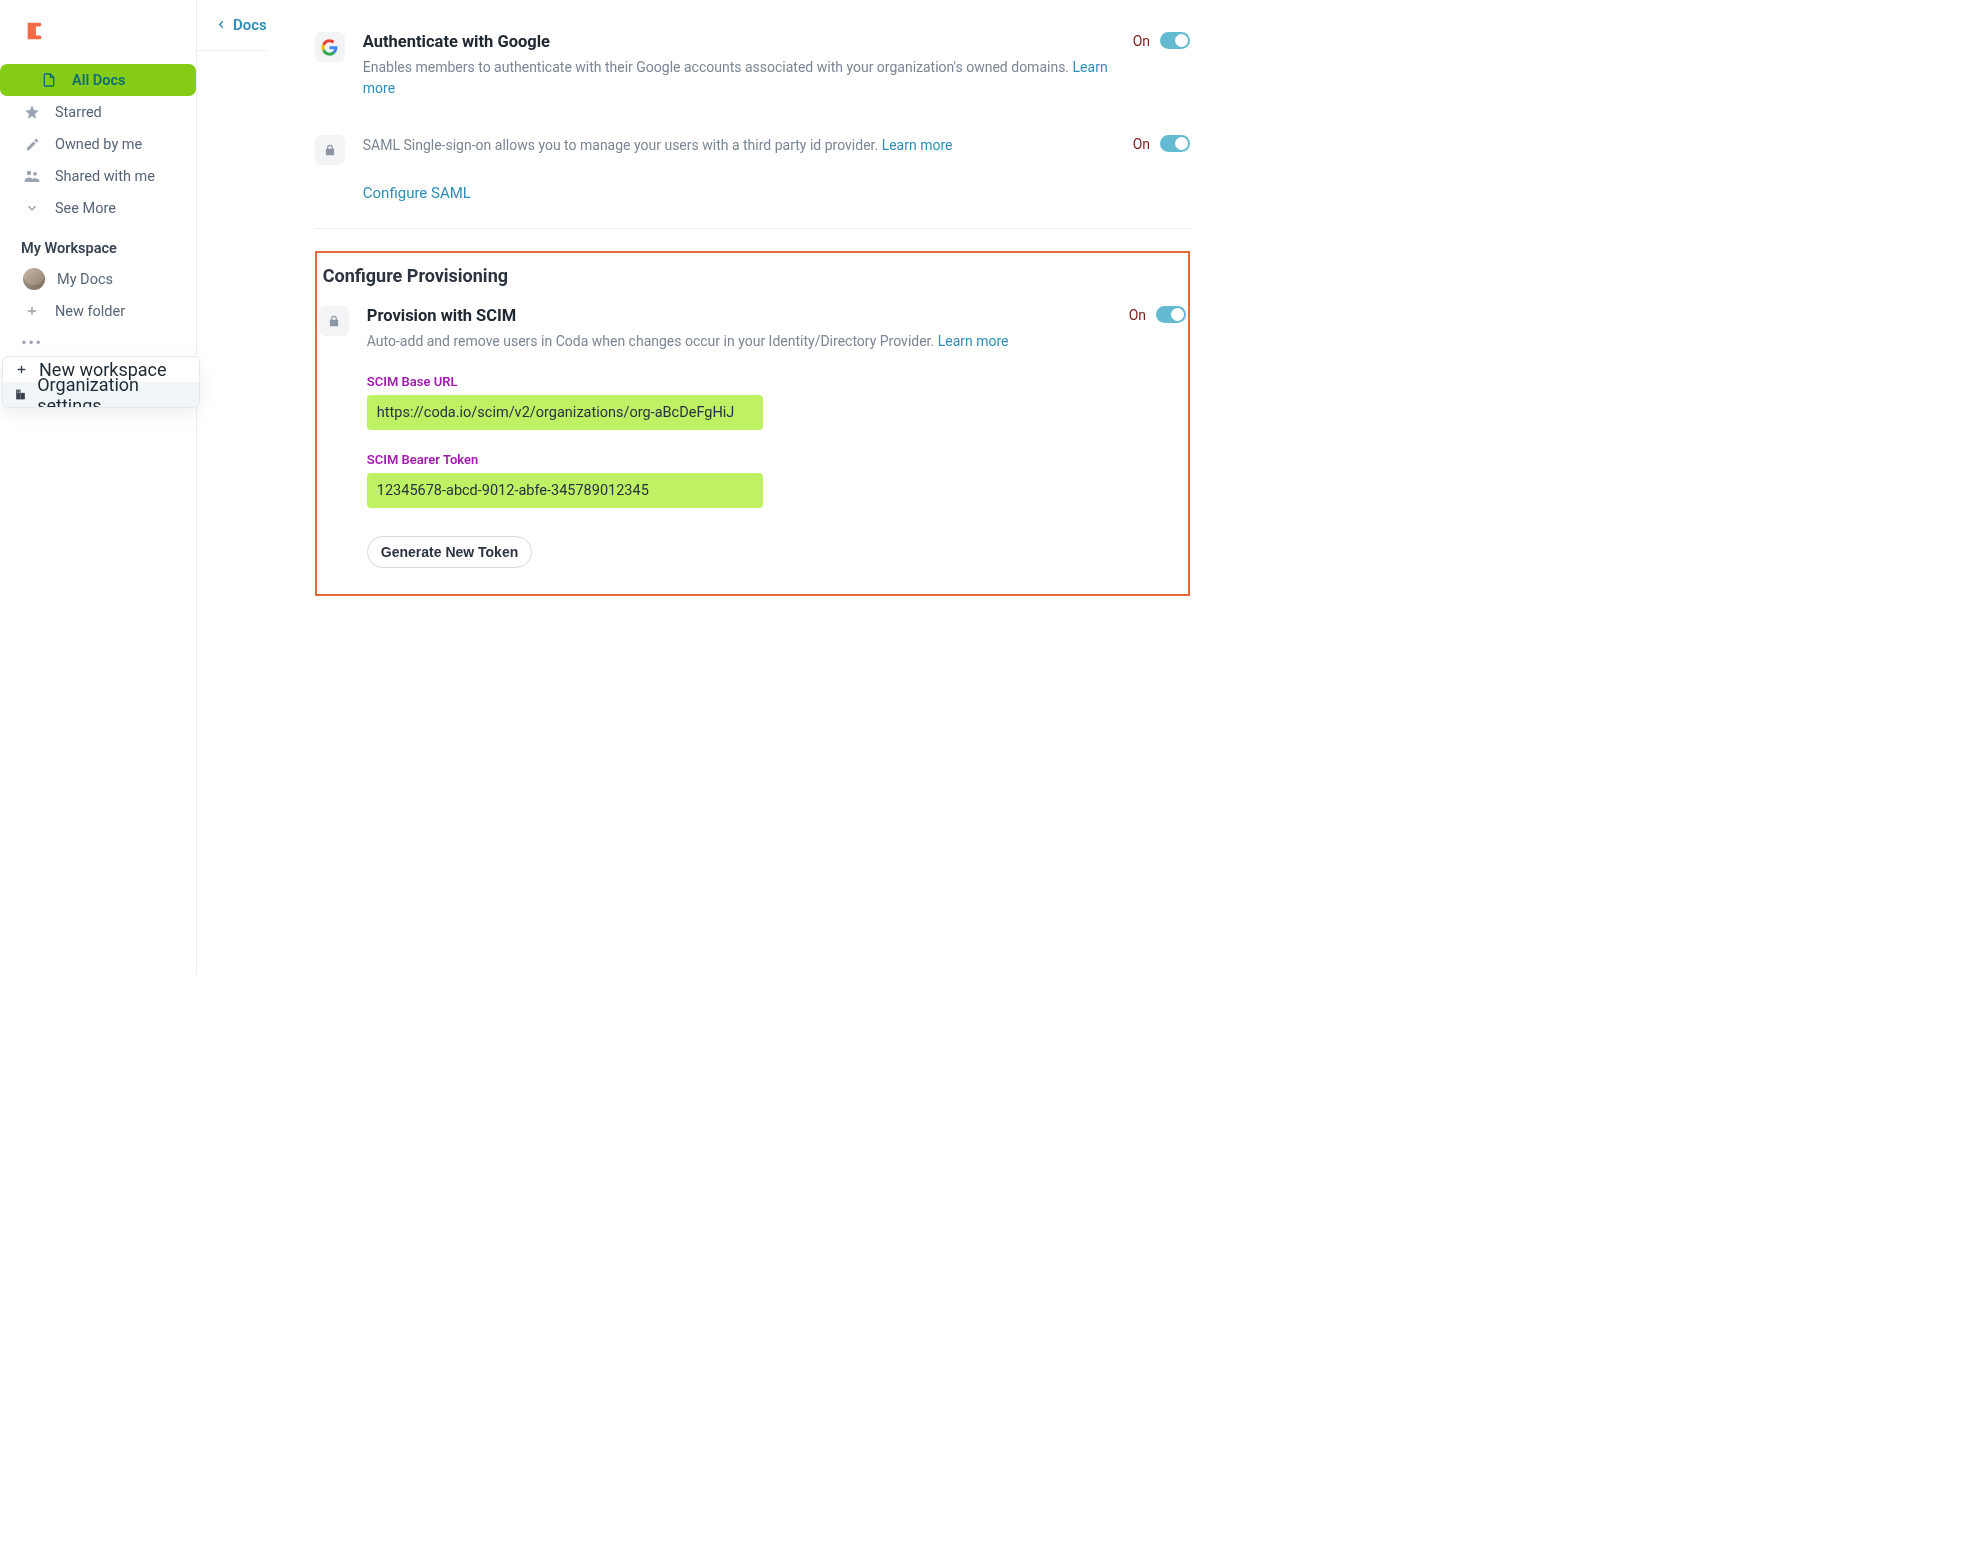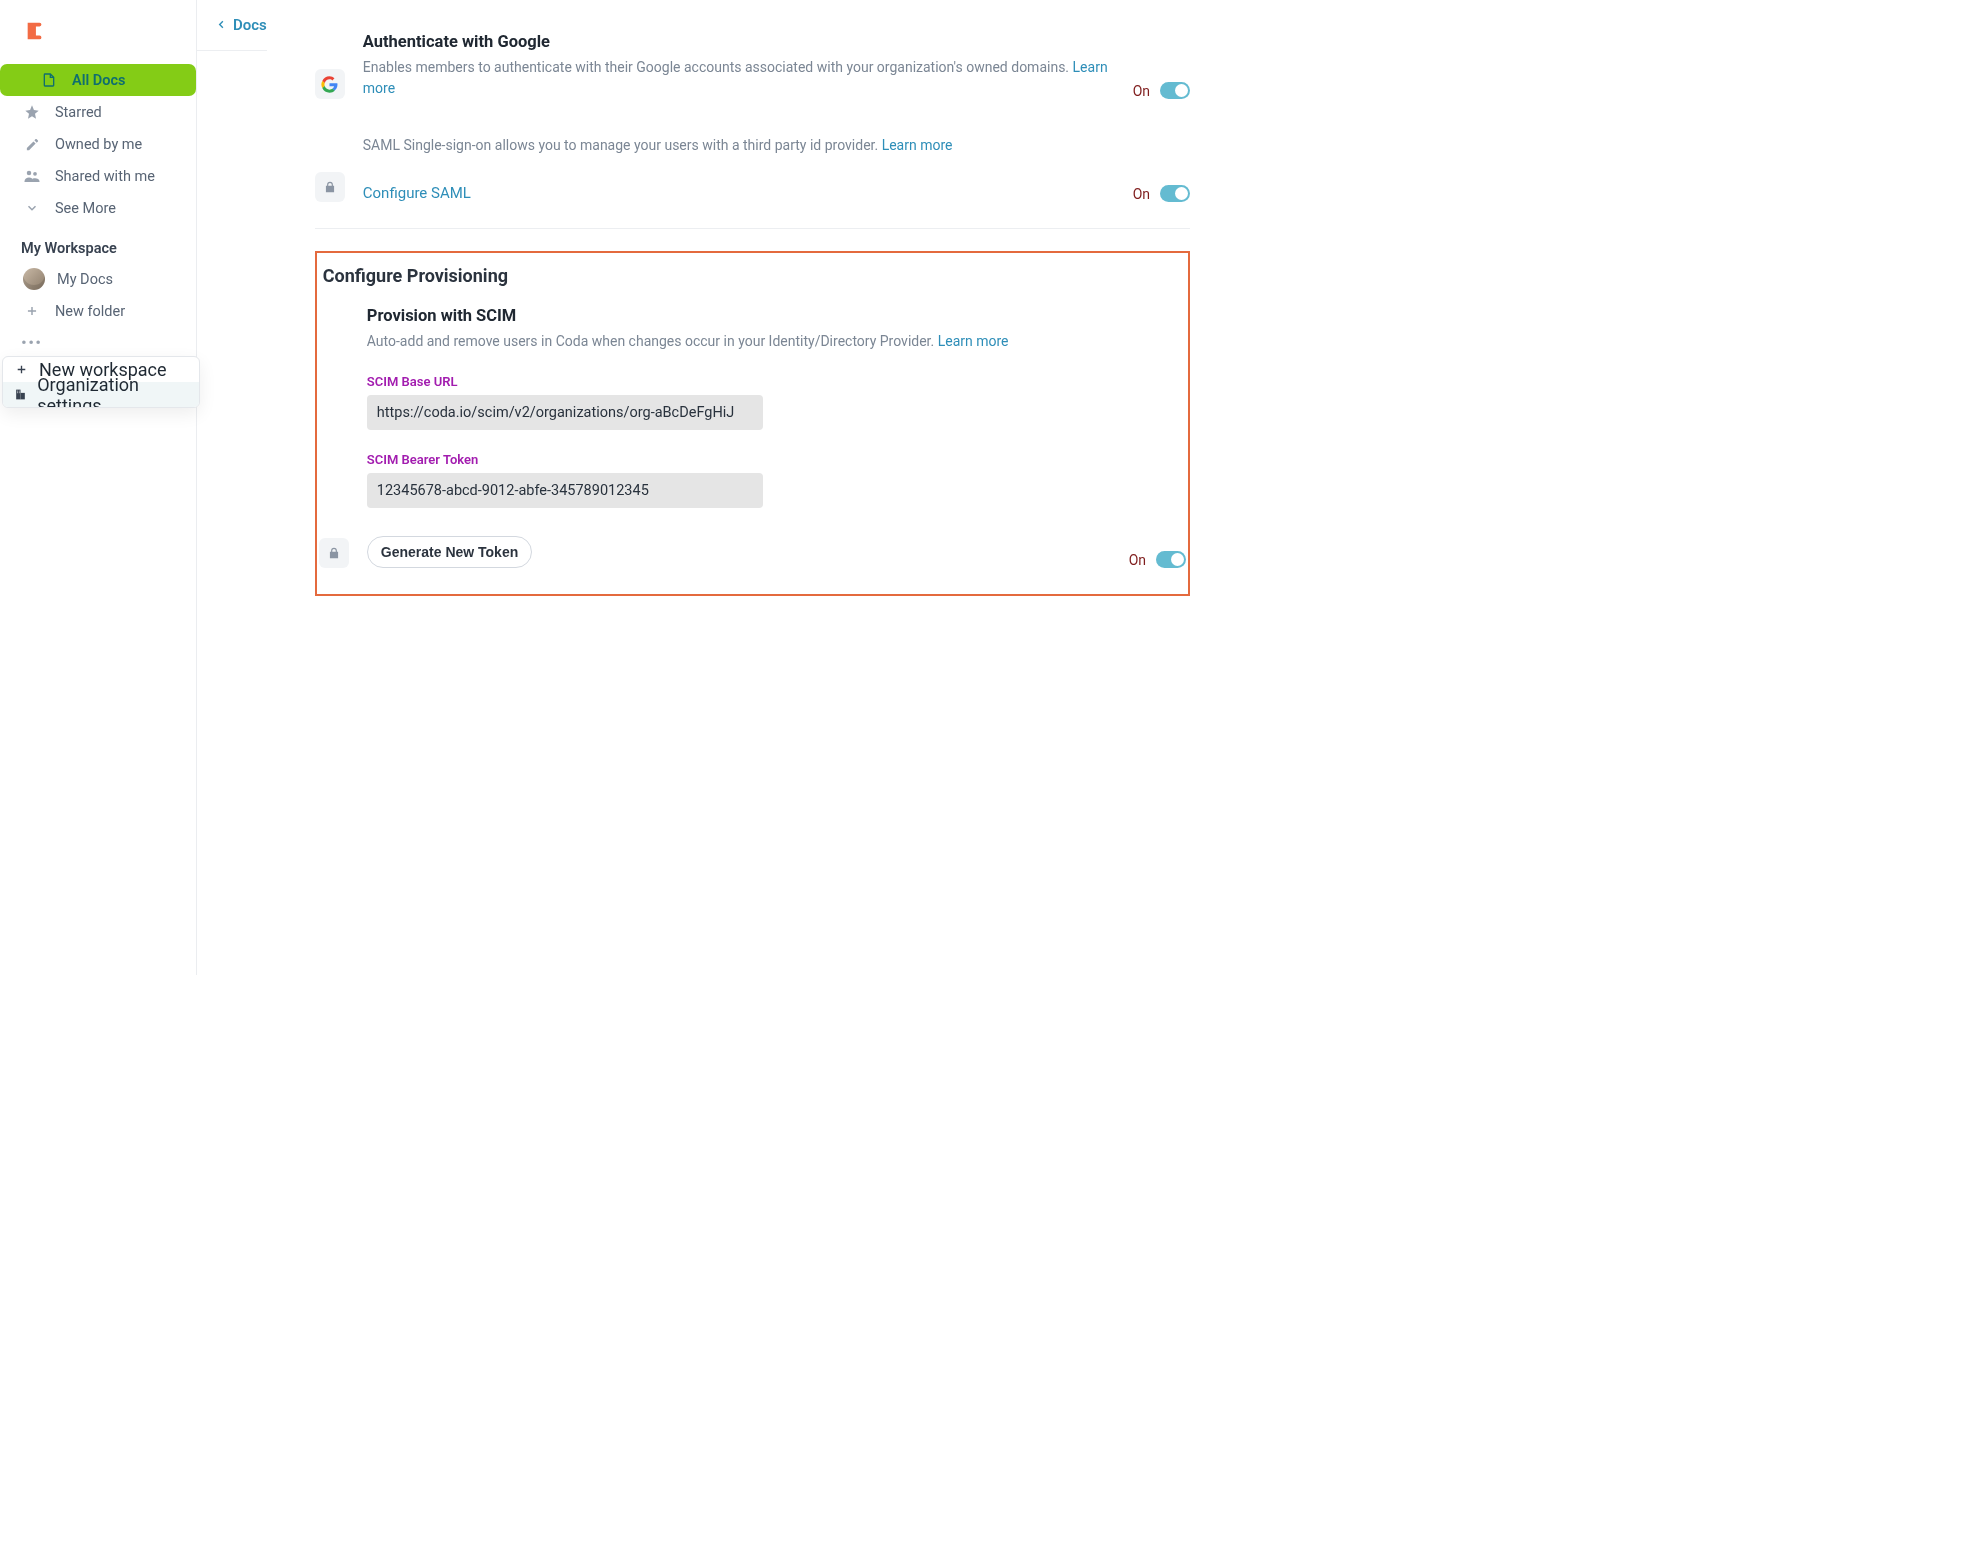--- a/index.html
+++ b/index.html
@@ -111,21 +111,21 @@
     display:flex; align-items:center;
     cursor:pointer;
     gap:6px;
   }
   .content {
     padding: 22px 48px 40px 48px;
     overflow: auto;
   }
   .setting-row {
     display: flex;
-    align-items: flex-end;
+    align-items: flex-start;
     padding: 10px 0 26px 0;
   }
   .setting-icon {
     width: 30px; height: 30px;
     border-radius: 6px;
     background: #f2f4f6;
     display:flex; align-items:center; justify-content:center;
     margin-right: 18px;
     flex-shrink:0;
     color:#8b95a3;
@@ -186,21 +186,21 @@
     color:#2b333e;
     margin: 2px 0 10px 4px;
   }
   .field-label {
     font-size: 13px;
     color:#a21caf;
     font-weight: 600;
     margin: 22px 0 6px 0;
   }
   .field-box {
-    background:#e5e5e5;
+    background:#bef264;
     border-radius:4px;
     padding: 9px 10px;
     font-size: 14.5px;
     color:#29323d;
     width: 100%;
     max-width: 396px;
     overflow-wrap: anywhere;
   }
   .btn {
     display:inline-block;

